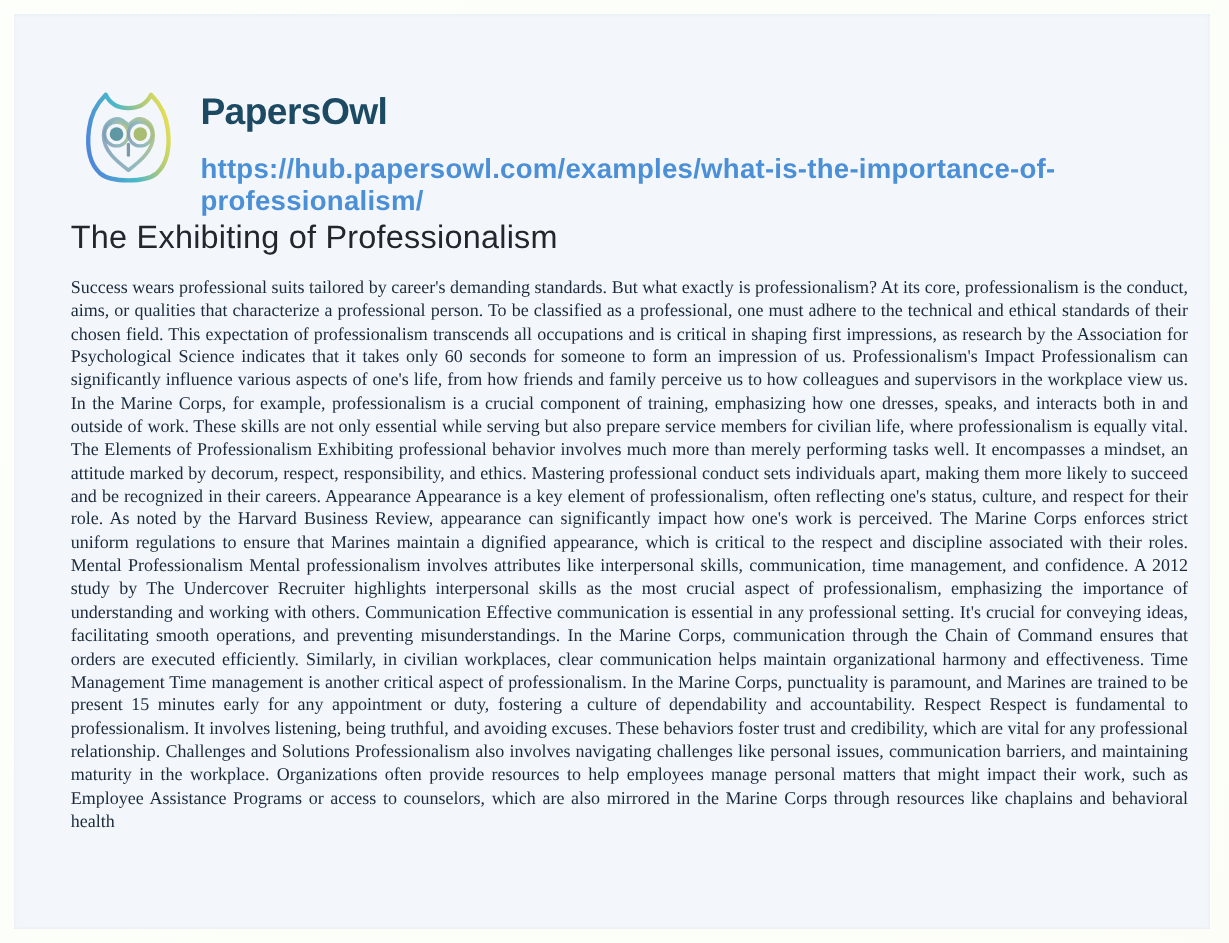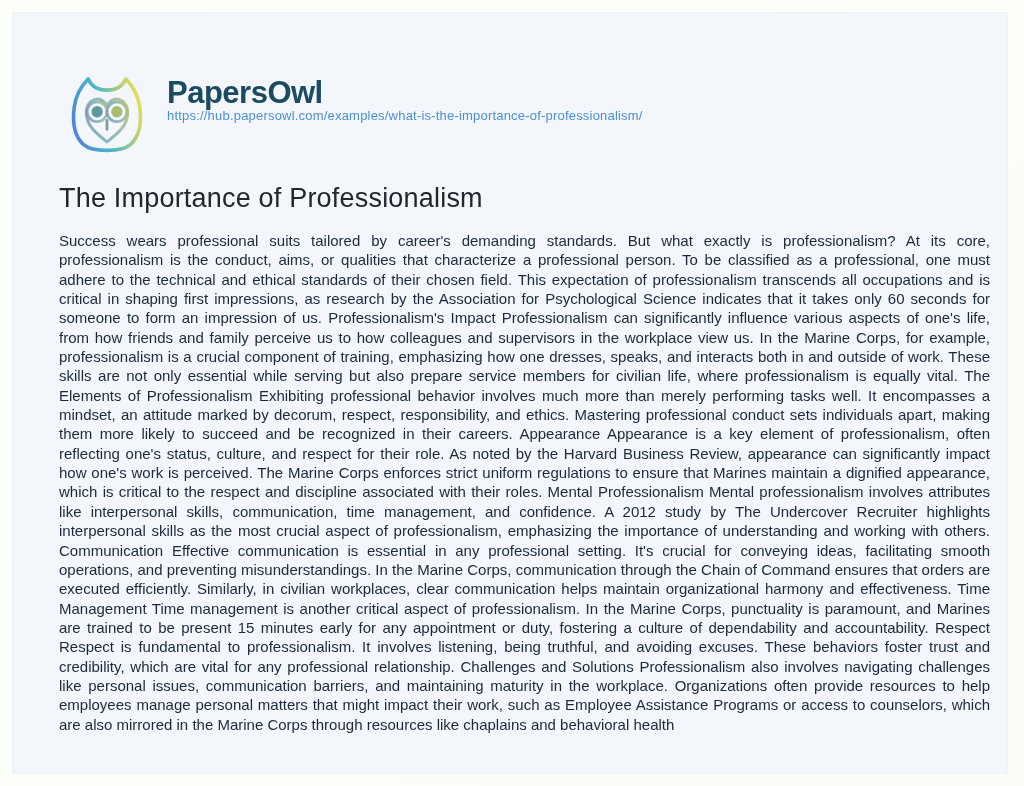--- a/index.html
+++ b/index.html
@@ -38,41 +38,42 @@
     top: 63px;
     font-size: 31px;
     font-weight: bold;
     letter-spacing: -0.5px;
     color: #1d4a63;
     text-align: center;
   }
   .url {
     position: absolute;
     left: 155px;
-    top: 96px;
-    font-size: 13px;
+    top: 115px;
+    font-size: 23px;
     color: #4b8fd6;
     text-decoration: none;
     letter-spacing: 0.2px;
+    font-weight: bold;
   }
   .title {
     position: absolute;
     left: 47px;
     top: 171px;
     font-size: 27px;
     font-weight: 400;
     color: #23272d;
     letter-spacing: 0.2px;
   }
   .body-text {
     position: absolute;
     left: 47px;
     top: 219px;
     width: 931px;
-    font-family: Liberation Sans, sans-serif;
+    font-family: Liberation Serif, serif;
     font-size: 15px;
     line-height: 19.35px;
     color: #1b2a3a;
     text-align: justify;
   }
 </style>
 </head>
 <body>
 
 <div class="frame">
@@ -106,18 +107,18 @@
           <circle cx="61" cy="47.5" r="6.3" fill="#a9bd72"></circle>
 
           <line x1="50" y1="57" x2="50" y2="67" stroke="#7d98a9" stroke-width="3" stroke-linecap="round"></line>
         </svg>
       </div>
       <div class="brand">PapersOwl</div>
       <a class="url" href="#">https://hub.papersowl.com/examples/what-is-the-importance-of-professionalism/</a>
     </header>
 
     <main>
-      <h1 class="title">The Importance of Professionalism</h1>
+      <h1 class="title">The Exhibiting of Professionalism</h1>
       <p class="body-text">Success wears professional suits tailored by career's demanding standards. But what exactly is professionalism? At its core, professionalism is the conduct, aims, or qualities that characterize a professional person. To be classified as a professional, one must adhere to the technical and ethical standards of their chosen field. This expectation of professionalism transcends all occupations and is critical in shaping first impressions, as research by the Association for Psychological Science indicates that it takes only 60 seconds for someone to form an impression of us. Professionalism's Impact Professionalism can significantly influence various aspects of one's life, from how friends and family perceive us to how colleagues and supervisors in the workplace view us. In the Marine Corps, for example, professionalism is a crucial component of training, emphasizing how one dresses, speaks, and interacts both in and outside of work. These skills are not only essential while serving but also prepare service members for civilian life, where professionalism is equally vital. The Elements of Professionalism Exhibiting professional behavior involves much more than merely performing tasks well. It encompasses a mindset, an attitude marked by decorum, respect, responsibility, and ethics. Mastering professional conduct sets individuals apart, making them more likely to succeed and be recognized in their careers. Appearance Appearance is a key element of professionalism, often reflecting one's status, culture, and respect for their role. As noted by the Harvard Business Review, appearance can significantly impact how one's work is perceived. The Marine Corps enforces strict uniform regulations to ensure that Marines maintain a dignified appearance, which is critical to the respect and discipline associated with their roles. Mental Professionalism Mental professionalism involves attributes like interpersonal skills, communication, time management, and confidence. A 2012 study by The Undercover Recruiter highlights interpersonal skills as the most crucial aspect of professionalism, emphasizing the importance of understanding and working with others. Communication Effective communication is essential in any professional setting. It's crucial for conveying ideas, facilitating smooth operations, and preventing misunderstandings. In the Marine Corps, communication through the Chain of Command ensures that orders are executed efficiently. Similarly, in civilian workplaces, clear communication helps maintain organizational harmony and effectiveness. Time Management Time management is another critical aspect of professionalism. In the Marine Corps, punctuality is paramount, and Marines are trained to be present 15 minutes early for any appointment or duty, fostering a culture of dependability and accountability. Respect Respect is fundamental to professionalism. It involves listening, being truthful, and avoiding excuses. These behaviors foster trust and credibility, which are vital for any professional relationship. Challenges and Solutions Professionalism also involves navigating challenges like personal issues, communication barriers, and maintaining maturity in the workplace. Organizations often provide resources to help employees manage personal matters that might impact their work, such as Employee Assistance Programs or access to counselors, which are also mirrored in the Marine Corps through resources like chaplains and behavioral health</p>
     </main>
 
   </div>
 </div>
 
 </body></html>

